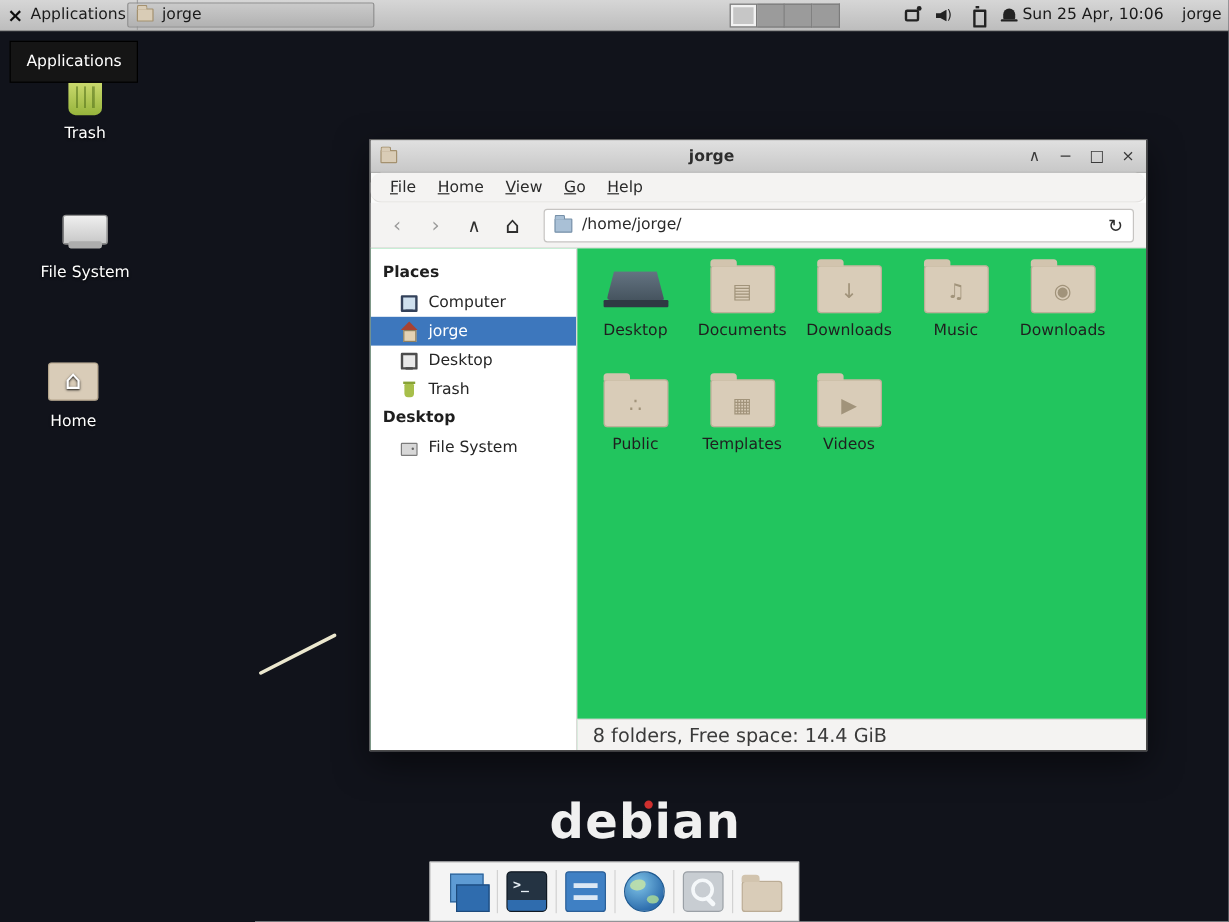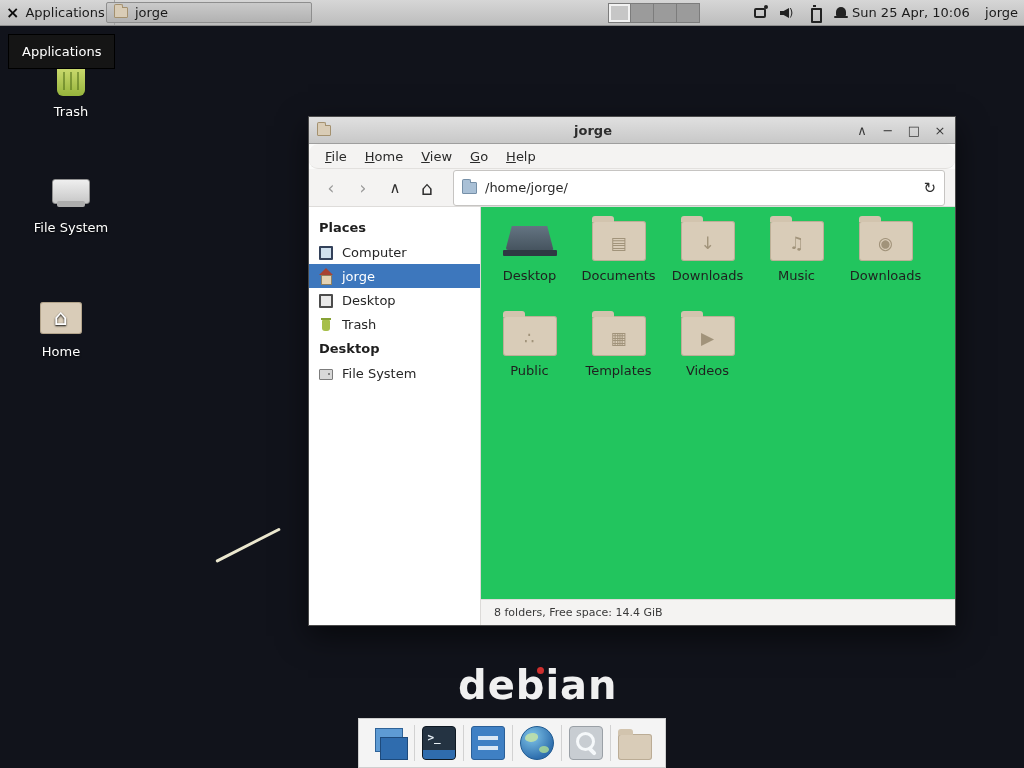--- a/index.html
+++ b/index.html
@@ -88,33 +88,33 @@
   .menubar { height:25px; flex:0 0 25px; background:#f4f3f2; border-bottom:1px solid #e2e0de;
              display:flex; align-items:center; padding:0 8px; gap:2px; font-size:13px; color:#2a2a2a;border-radius:9px; }
   .menu-item { display:inline-block; padding:3px 8px; }
   .menu-item::first-letter { text-decoration:underline; }
   .toolbar { height:38px; flex:0 0 38px; background:#f4f3f2; border-bottom:1px solid #dedcda;
              display:flex; align-items:center; padding:0 10px; gap:8px; }
   .nav-btn { width:24px; height:26px; display:flex; align-items:center; justify-content:center;
              font-size:17px; color:#9a9a9a; }
   .nav-btn.dark { color:#2e2e2e; font-size:15px; }
   .nav-btn.homeg { font-size:19px; }
-  .pathbar { flex:1; height:36px; background:#fff; border:1px solid #c6c4c2; border-radius:3px;
+  .pathbar { flex:1; height:28px; background:#fff; border:1px solid #c6c4c2; border-radius:3px;
              display:flex; align-items:center; gap:8px; padding:0 8px; margin-left:6px;
              font-size:13px; color:#2a2a2a; }
   .path-folder { width:15px; height:12px; background:#a9c0d6; border:1px solid #7690a8; border-radius:1px;
                  position:relative; flex:0 0 15px; }
   .path-folder::before { content:""; position:absolute; top:-4px; left:-1px; width:7px; height:3px;
                  background:#a9c0d6; border:1px solid #7690a8; border-bottom:none; border-radius:2px 2px 0 0; }
   .reload { margin-left:auto; color:#2e2e2e; font-size:15px; }
   .win-body { flex:1; display:flex; min-height:0; background:#22c55e; }
   .sidebar { width:172px; flex:0 0 172px; background:#fff; border-right:1px solid #dcdad8;
              padding-top:8px; font-size:13px; color:#262626; }
   .sb-header { font-weight:bold; padding:5px 10px; color:#1e1e1e; }
-  .sb-item { display:flex; align-items:center; gap:8px; padding:4px 10px 4px 9px; }
+  .sb-item { display:flex; align-items:center; gap:8px; padding:4px 10px 4px 24px; }
   .sb-item.selected { background:#3d77bd; color:#fff; }
   .si { width:16px; height:16px; position:relative; flex:0 0 16px; }
   .si.computer::before { content:""; position:absolute; left:1px; right:1px; top:2px; height:10px;
                          background:#cfe0ee; border:2px solid #33415a; border-radius:1px; }
   .si.computer::after { content:""; position:absolute; left:5px; right:5px; bottom:0; height:2px; background:#33415a; }
   .si.home-i::before { content:""; position:absolute; left:1px; top:0; width:0; height:0;
                        border-left:7px solid transparent; border-right:7px solid transparent;
                        border-bottom:7px solid #a84232; }
   .si.home-i::after { content:""; position:absolute; left:3px; top:7px; width:9px; height:8px;
                       background:#e3d2b4; border:1px solid #8f8060; }
@@ -138,21 +138,21 @@
   .fi[data-type="folder"]::before { content:""; position:absolute; top:-5px; left:0; width:22px; height:6px;
                             background:#d2c4ae; border-radius:3px 3px 0 0; }
   .fi .emblem { position:absolute; inset:3px 0 0 0; display:flex; align-items:center; justify-content:center;
                 font-size:17px; color:#a1937a; }
   .fi[data-type="desk"]::before { content:""; position:absolute; left:3px; right:3px; top:5px; bottom:11px;
                 background:linear-gradient(#647482,#46545f); clip-path:polygon(13% 0,87% 0,100% 100%,0 100%);
                 border-radius:2px; }
   .fi[data-type="desk"]::after { content:""; position:absolute; left:0; right:0; bottom:5px; height:6px;
                 background:#2f3943; border-radius:1px; }
   .statusbar { height:26px; flex:0 0 26px; background:#f4f3f2; border-top:1px solid #dedcda;
-               display:flex; align-items:center; padding:0 13px; font-size:11px; color:#3a3a3a; }
+               display:flex; align-items:center; padding:0 13px; font-size:16px; color:#3a3a3a; }
 
   
   .dock { position:absolute; left:358px; top:718px; width:308px; height:50px; background:#f4f4f4;
           border:1px solid #cfcfcf; display:flex; align-items:center; justify-content:center; z-index:5; }
   .dock-item { width:48px; height:48px; display:flex; align-items:center; justify-content:center; }
   .dock-sep { width:1px; height:36px; background:#d2d2d2; }
   .di { width:34px; height:34px; position:relative; }
   .di.wm::before { content:""; position:absolute; left:2px; top:2px; width:26px; height:22px;
                    background:#5e9bd4; border:1px solid #2f6398; }
   .di.wm::after { content:""; position:absolute; left:7px; top:11px; width:26px; height:21px;

